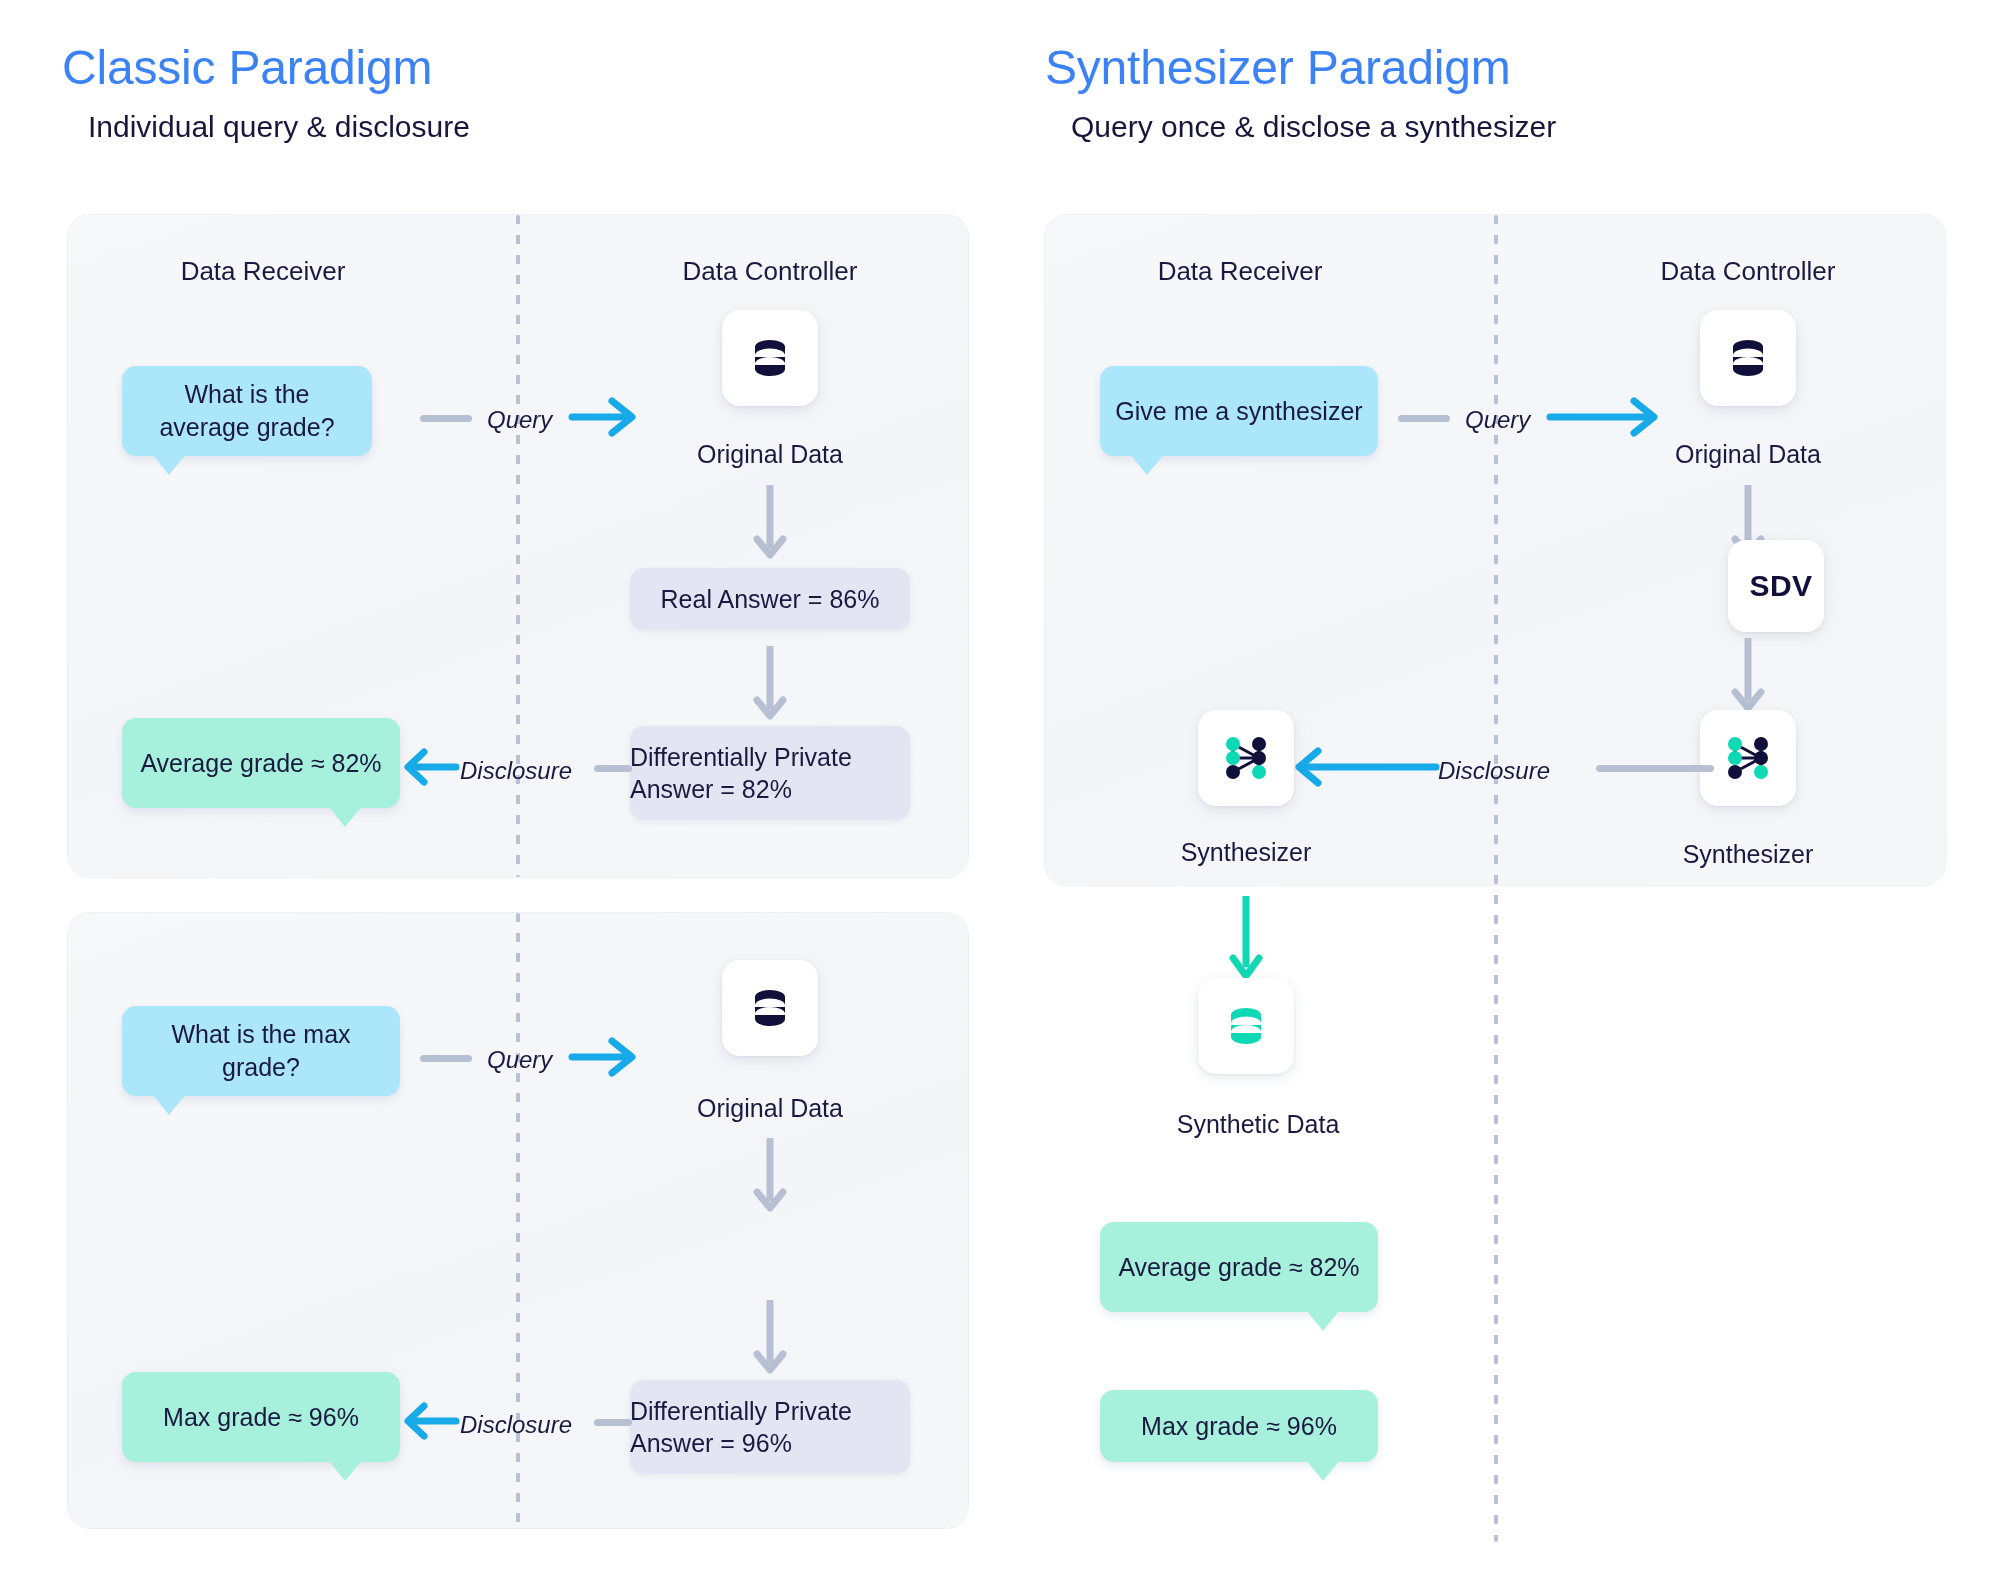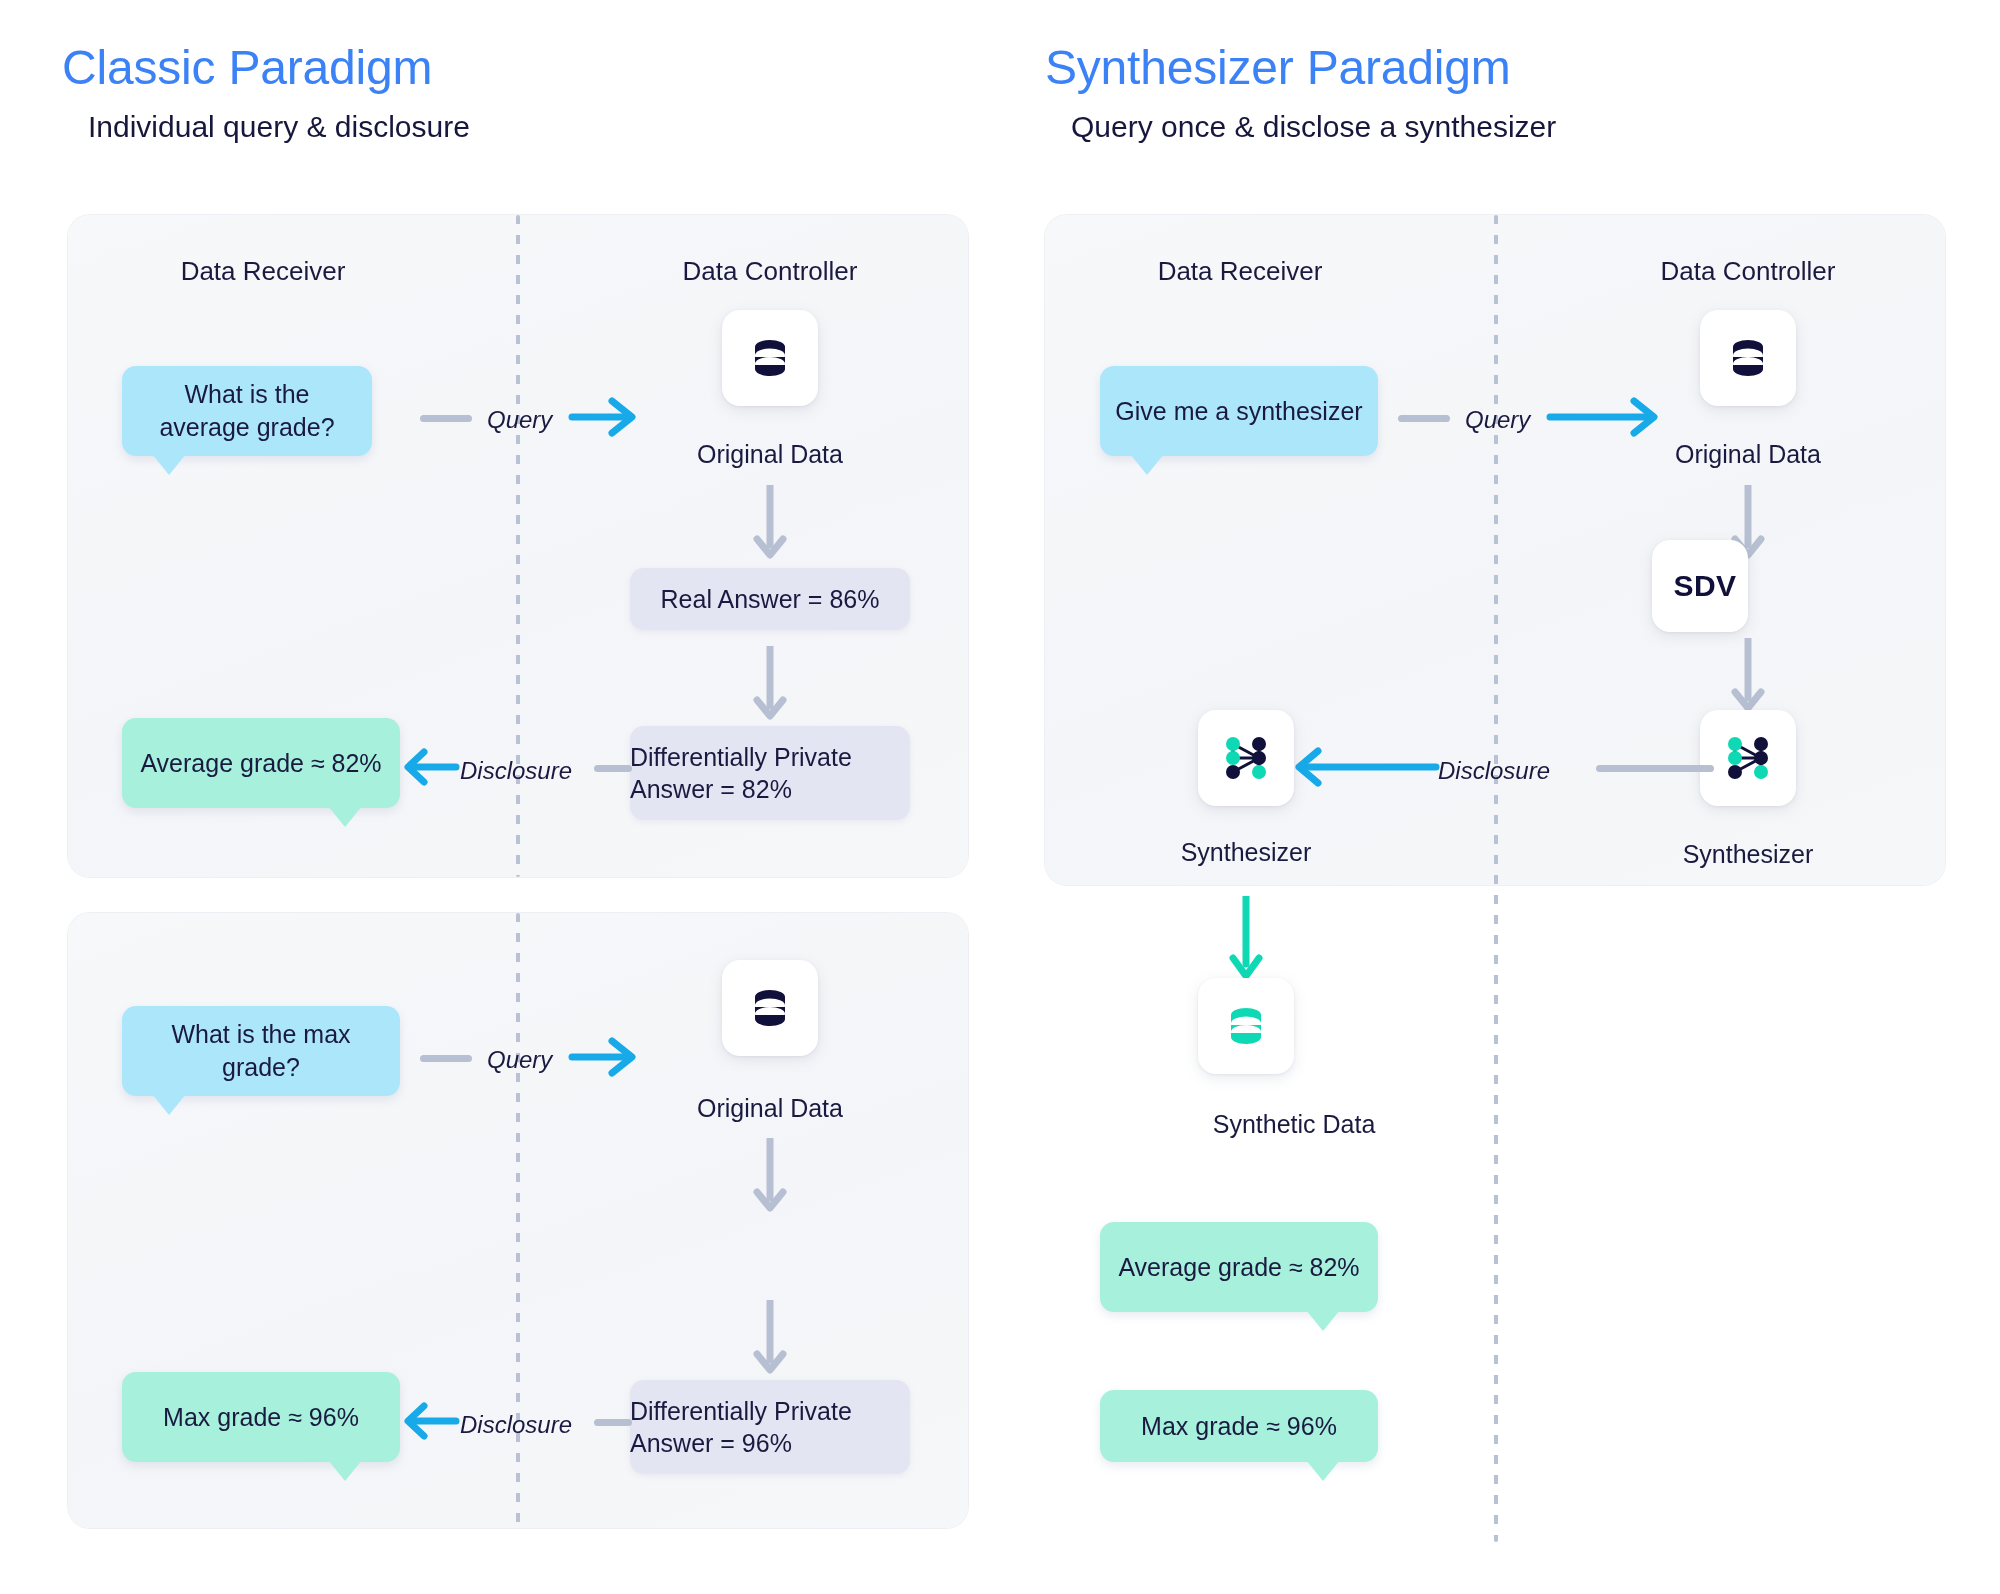--- a/index.html
+++ b/index.html
@@ -252,21 +252,21 @@
       <path d="M9 31 v4 c0 3.9 6.7 7 15 7 s15-3.1 15-7 v-4" fill="#10103a"></path>
     </svg>
   </div>
   <div class="tile-caption" style="left:1578px; top:440px; width:340px;">Original Data</div>
 
   <svg class="varrow" style="left:1730px; top:485px;" width="36" height="76" viewBox="0 0 36 76">
     <line x1="18" y1="0" x2="18" y2="60" stroke="#b7c0d2" stroke-width="7" stroke-linecap="round"></line>
     <polyline points="5,54 18,70 31,54" fill="none" stroke="#b7c0d2" stroke-width="7" stroke-linecap="round" stroke-linejoin="round"></polyline>
   </svg>
 
-  <div class="tile" style="left:1652px; top:540px; width:96px; height:92px;padding-left:10px;">
+  <div class="tile" style="left:1728px; top:540px; width:96px; height:92px;padding-left:10px;">
     <span class="sdv-text">SDV</span>
   </div>
 
   <svg class="varrow" style="left:1730px; top:638px;" width="36" height="76" viewBox="0 0 36 76">
     <line x1="18" y1="0" x2="18" y2="60" stroke="#b7c0d2" stroke-width="7" stroke-linecap="round"></line>
     <polyline points="5,54 18,70 31,54" fill="none" stroke="#b7c0d2" stroke-width="7" stroke-linecap="round" stroke-linejoin="round"></polyline>
   </svg>
 
   <div class="tile" style="left:1700px; top:710px; width:96px; height:96px;">
     <svg width="56" height="56" viewBox="0 0 56 56">
@@ -319,21 +319,21 @@
   <div class="tile" style="left:1198px; top:978px; width:96px; height:96px;">
     <svg width="48" height="48" viewBox="0 0 48 48">
       <ellipse cx="24" cy="13" rx="15" ry="7" fill="#0fd9b5"></ellipse>
       <path d="M9 13 v8 c0 3.9 6.7 7 15 7 s15-3.1 15-7 v-8" fill="#0fd9b5"></path>
       <ellipse cx="24" cy="21.5" rx="15" ry="7" fill="#ffffff"></ellipse>
       <path d="M9 23 v7 c0 3.9 6.7 7 15 7 s15-3.1 15-7 v-7" fill="#0fd9b5"></path>
       <ellipse cx="24" cy="30" rx="15" ry="7" fill="#ffffff"></ellipse>
       <path d="M9 31 v4 c0 3.9 6.7 7 15 7 s15-3.1 15-7 v-4" fill="#0fd9b5"></path>
     </svg>
   </div>
-  <div class="tile-caption" style="left:1124px; top:1110px; width:340px;">Synthetic  Data</div>
+  <div class="tile-caption" style="left:1088px; top:1110px; width:340px;">Synthetic  Data</div>
 
   <div class="bubble green" style="left:1100px; top:1222px; width:278px; height:90px;">
     <span>Average grade ≈ 82%</span>
     <span class="tail right"></span>
   </div>
 
   <div class="bubble green" style="left:1100px; top:1390px; width:278px; height:72px;">
     <span>Max grade ≈ 96%</span>
     <span class="tail right"></span>
   </div>

